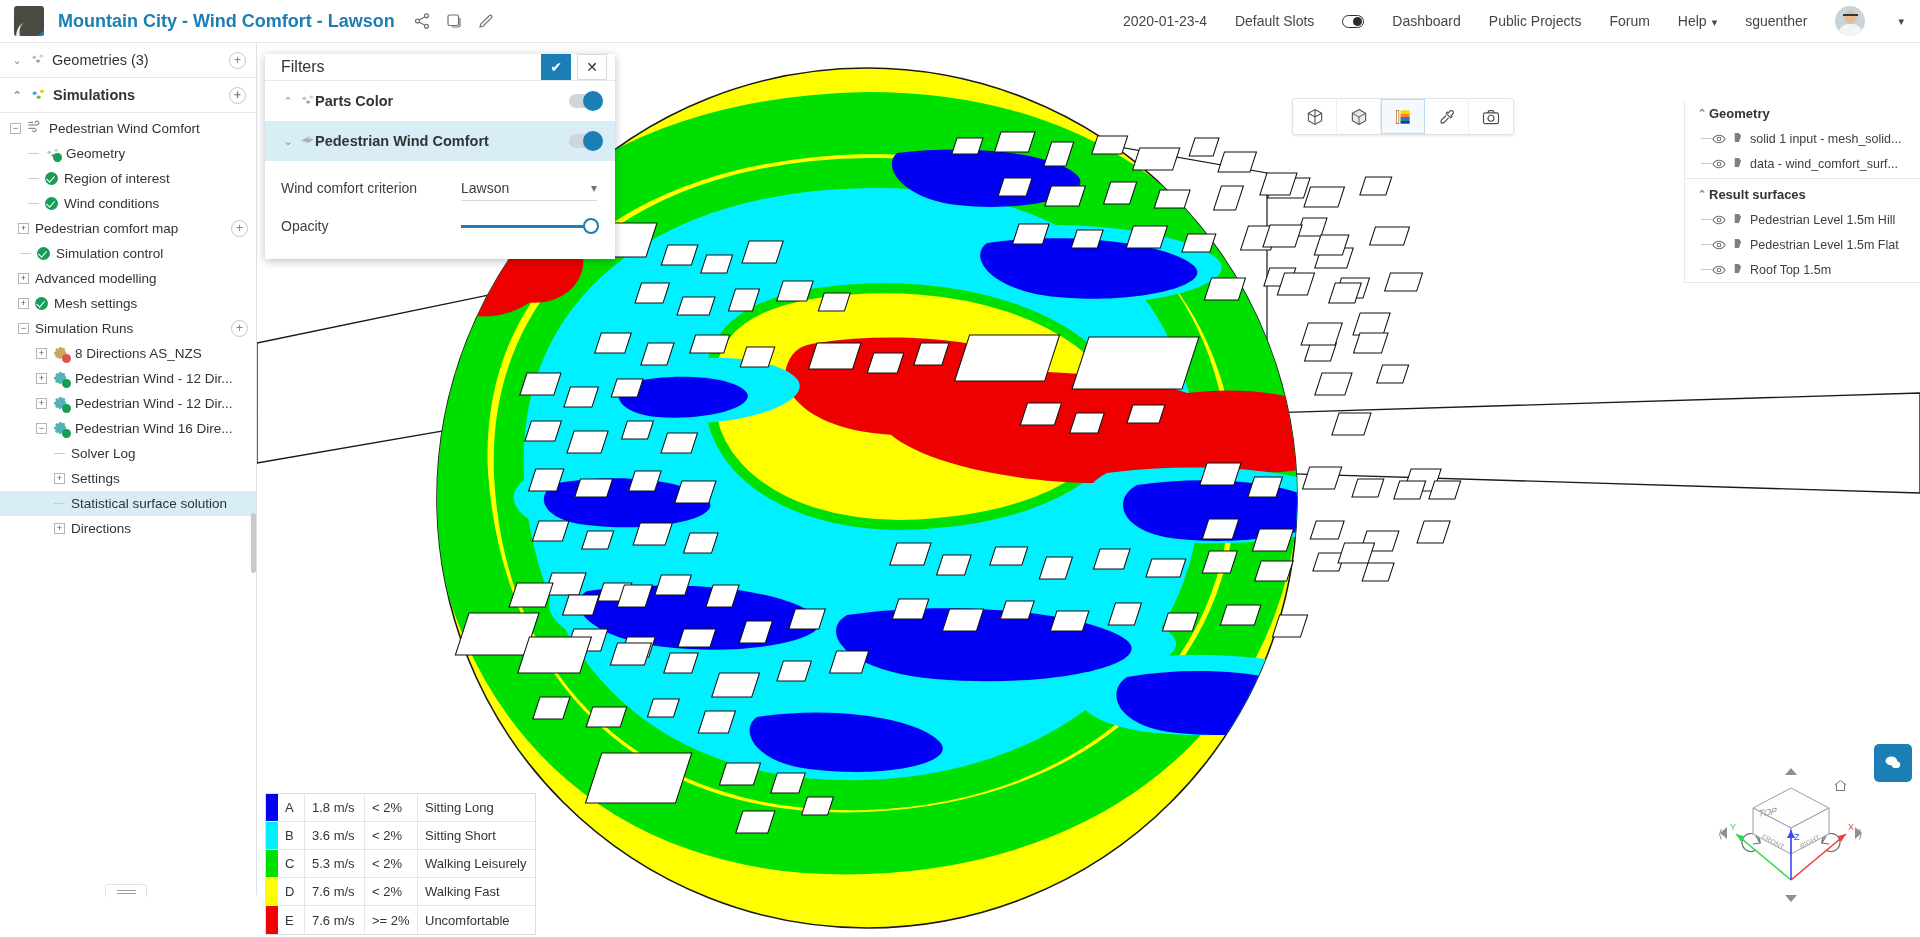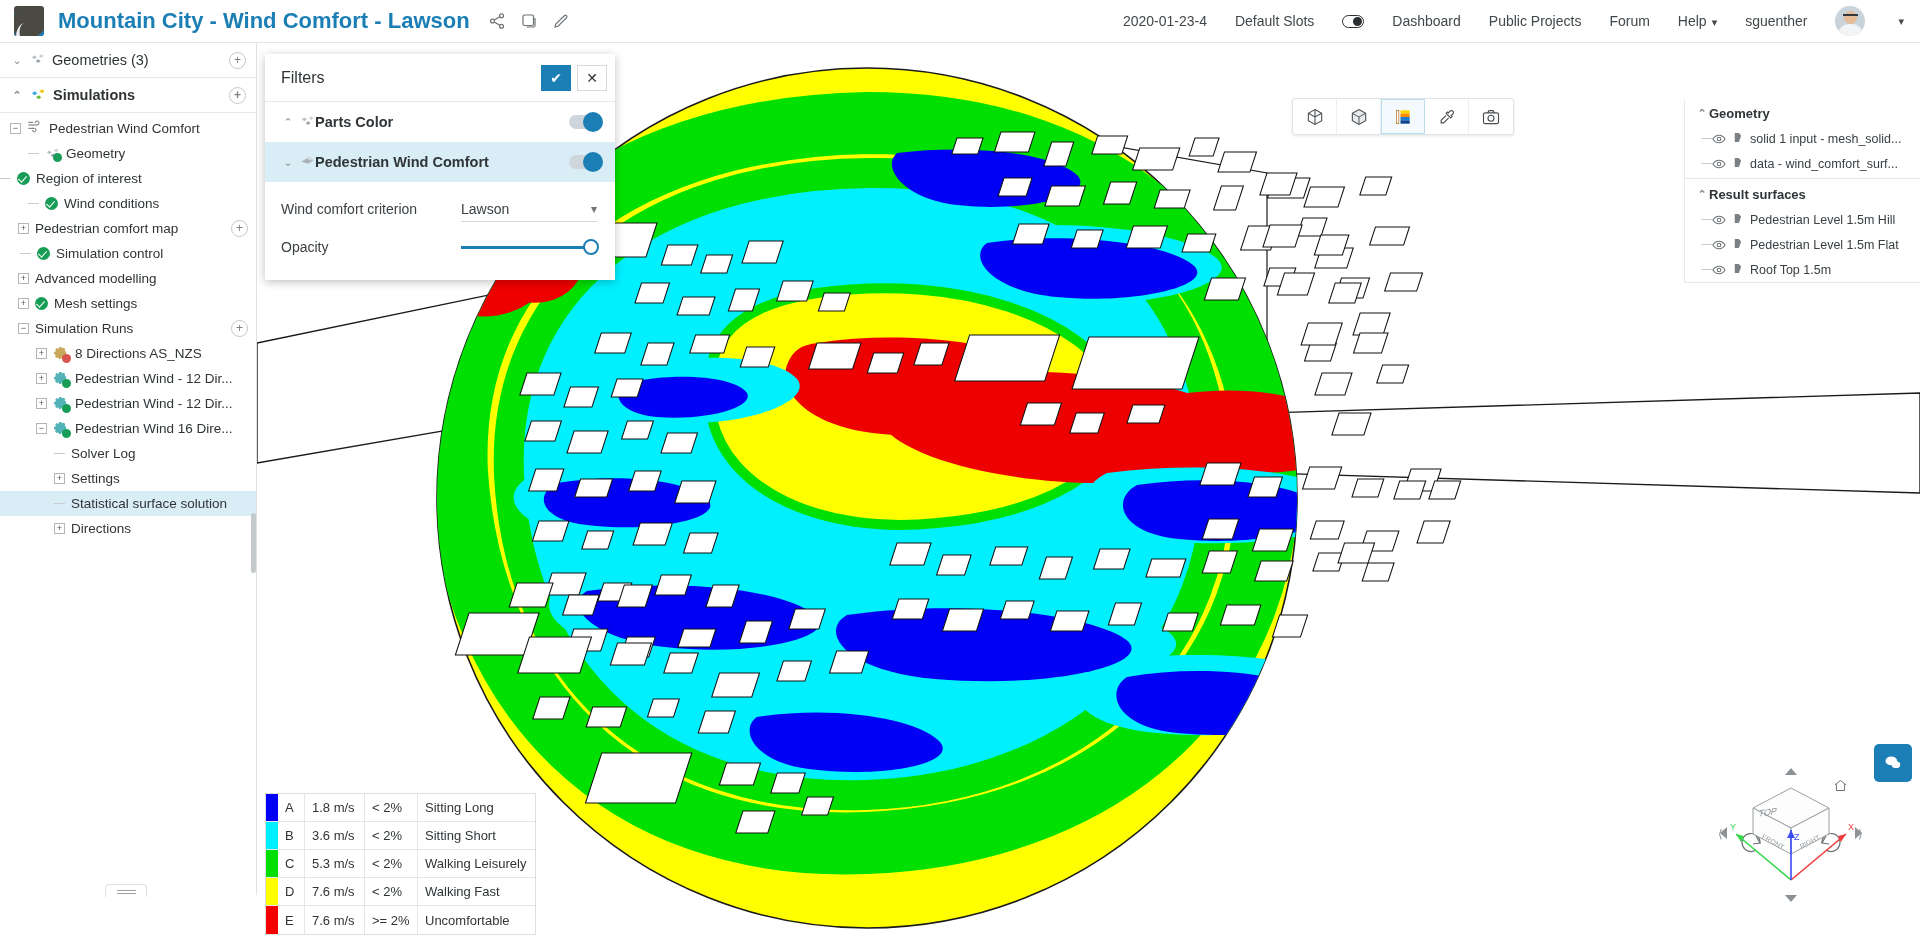--- a/index.html
+++ b/index.html
@@ -26,21 +26,21 @@
     border-left: 5px solid #1b7fb5; border-bottom: 5px solid #1b7fb5;
     transform: rotate(-22deg);
   }
   .logo::after {
     content: ""; position: absolute; left: 2px; top: 14px; width: 30px; height: 24px;
     border-radius: 50%/60%;
     border-left: 4px solid #e9eef1; border-bottom: 4px solid #e9eef1;
     transform: rotate(-22deg);
   }
   .proj-title {
-    margin-left: 14px; font-size: 22px; font-weight: bold; color: #1b7fb5;
+    margin-left: 14px; font-size: 18px; font-weight: bold; color: #1b7fb5;
     white-space: nowrap;
   }
   .title-icons { display: flex; align-items: center; gap: 14px; margin-left: 18px; }
   .ticon { width: 18px; height: 18px; color: #6d7276; display: block; }
   .nav-right {
     margin-left: auto; display: flex; align-items: center; gap: 28px;
     padding-right: 16px; font-size: 14px; color: #41474b;
   }
   .nav-right .item { white-space: nowrap; cursor: pointer; }
   .slot-toggle {
@@ -102,21 +102,21 @@
     border: solid #fff; border-width: 0 1.7px 1.7px 0; transform: rotate(42deg);
   }
   .lbl { margin-left: 6px; overflow: hidden; text-overflow: ellipsis; }
 
   
   .filters {
     position: absolute; left: 265px; top: 54px; width: 350px;
     background: #fff; box-shadow: 0 2px 9px rgba(0,0,0,.25); z-index: 50;
   }
   .filters-head {
-    height: 48px; display: flex; align-items: center; padding: 0 8px 0 16px;
+    height: 27px; display: flex; align-items: center; padding: 0 8px 0 16px;
     border-bottom: 1px solid #e7eaec;
   }
   .filters-head .t { font-size: 16px; color: #2f3437; }
   .fbtn {
     width: 30px; height: 26px; border: 1px solid #d5d9dc; background: #fff;
     display: flex; align-items: center; justify-content: center; cursor: pointer;
     font-size: 14px; color: #2f3437;
   }
   .fbtn.primary { background: #1b7fb5; border-color: #1b7fb5; color: #fff; margin-left: auto; margin-right: 6px; }
   .frow {
@@ -707,21 +707,21 @@
         </div>
         <div class="tree-row" style="padding-left: 28px;">
           <span class="dashline"></span>
           <span style="margin-left:6px;display:inline-block;width:15px;height:15px;position:relative"><svg width="15" height="15" viewBox="0 0 24 24">
               <path d="M3 10l4-3 4 3-4 3z" fill="#b9c0c6"></path>
               <path d="M9 15l4-3 4 3-4 3z" fill="#9aa3aa"></path>
               <path d="M14 7l4-3 4 3-4 3z" fill="#cdd3d8"></path>
             </svg><span style="position:absolute;right:-2px;bottom:-1px;width:9px;height:9px;border-radius:50%;background:#189d57"></span></span>
           <span class="lbl">Geometry</span>
         </div>
-        <div class="tree-row" style="">
+        <div class="tree-row" style="padding-left: 28px;">
           <span class="dashline"></span>
           <span class="chk" style="margin-left:6px"></span>
           <span class="lbl">Region of interest</span>
         </div>
         <div class="tree-row" style="padding-left: 28px;">
           <span class="dashline"></span>
           <span class="chk" style="margin-left:6px"></span>
           <span class="lbl">Wind conditions</span>
         </div>
         <div class="tree-row" style="padding-left: 18px;">

